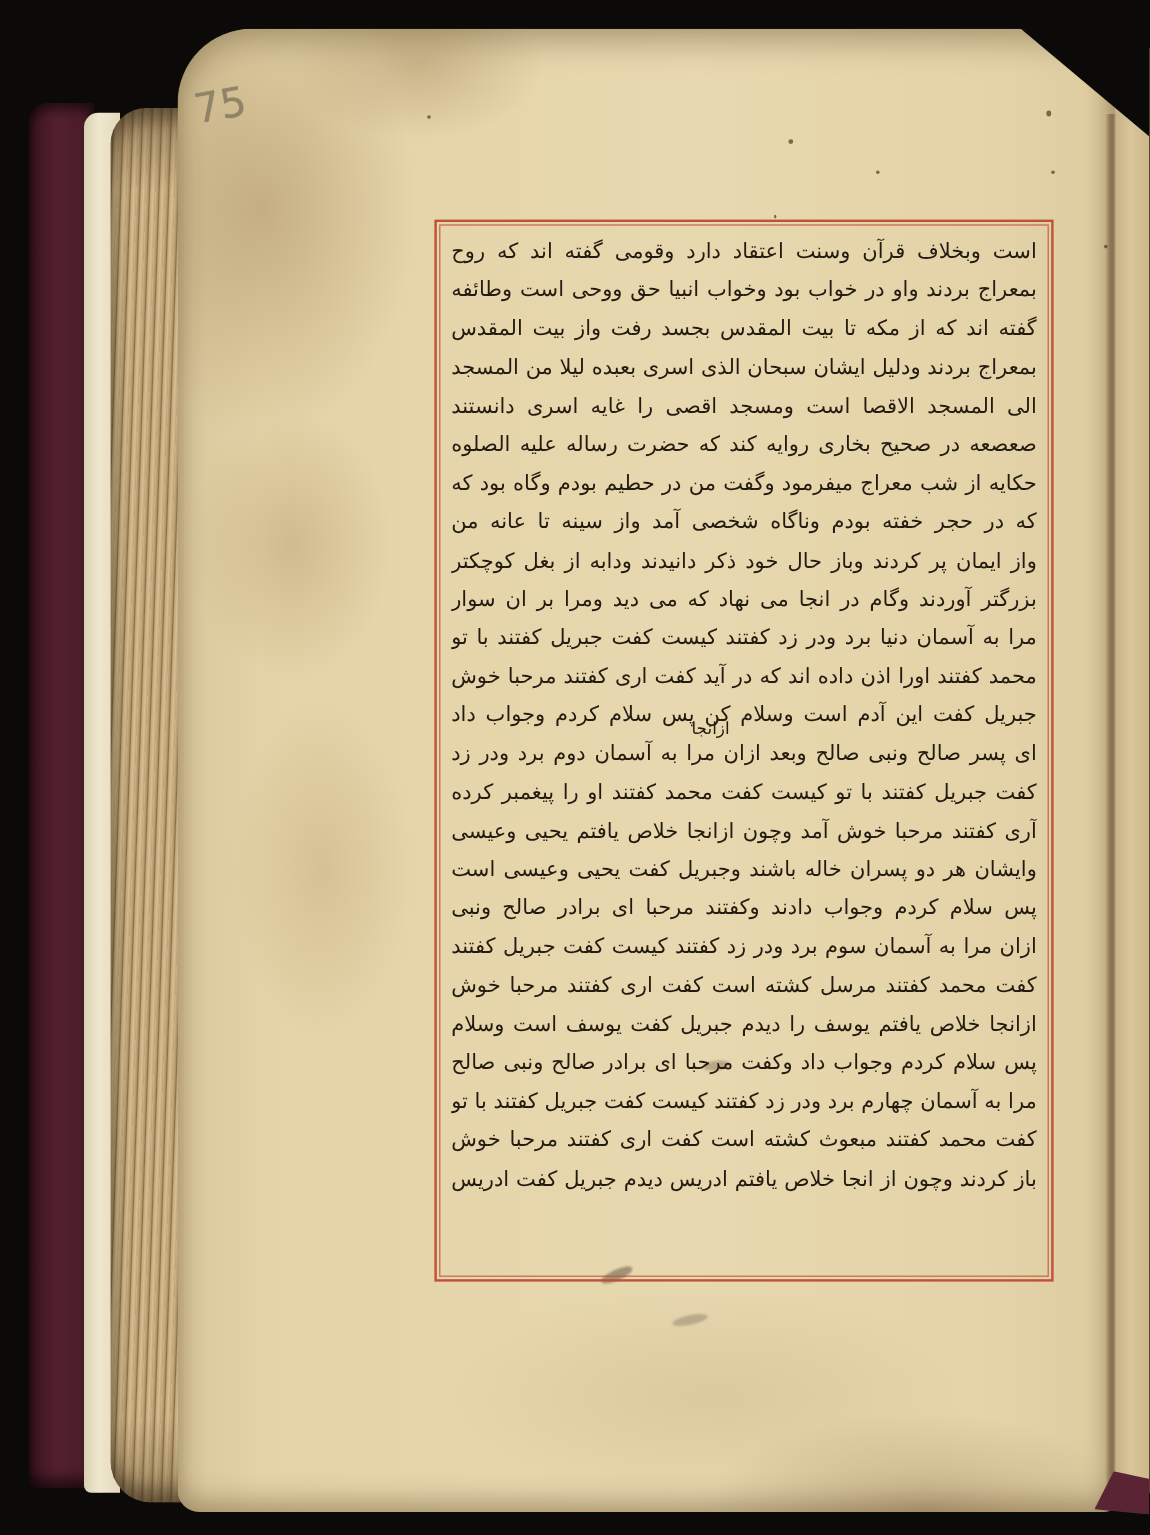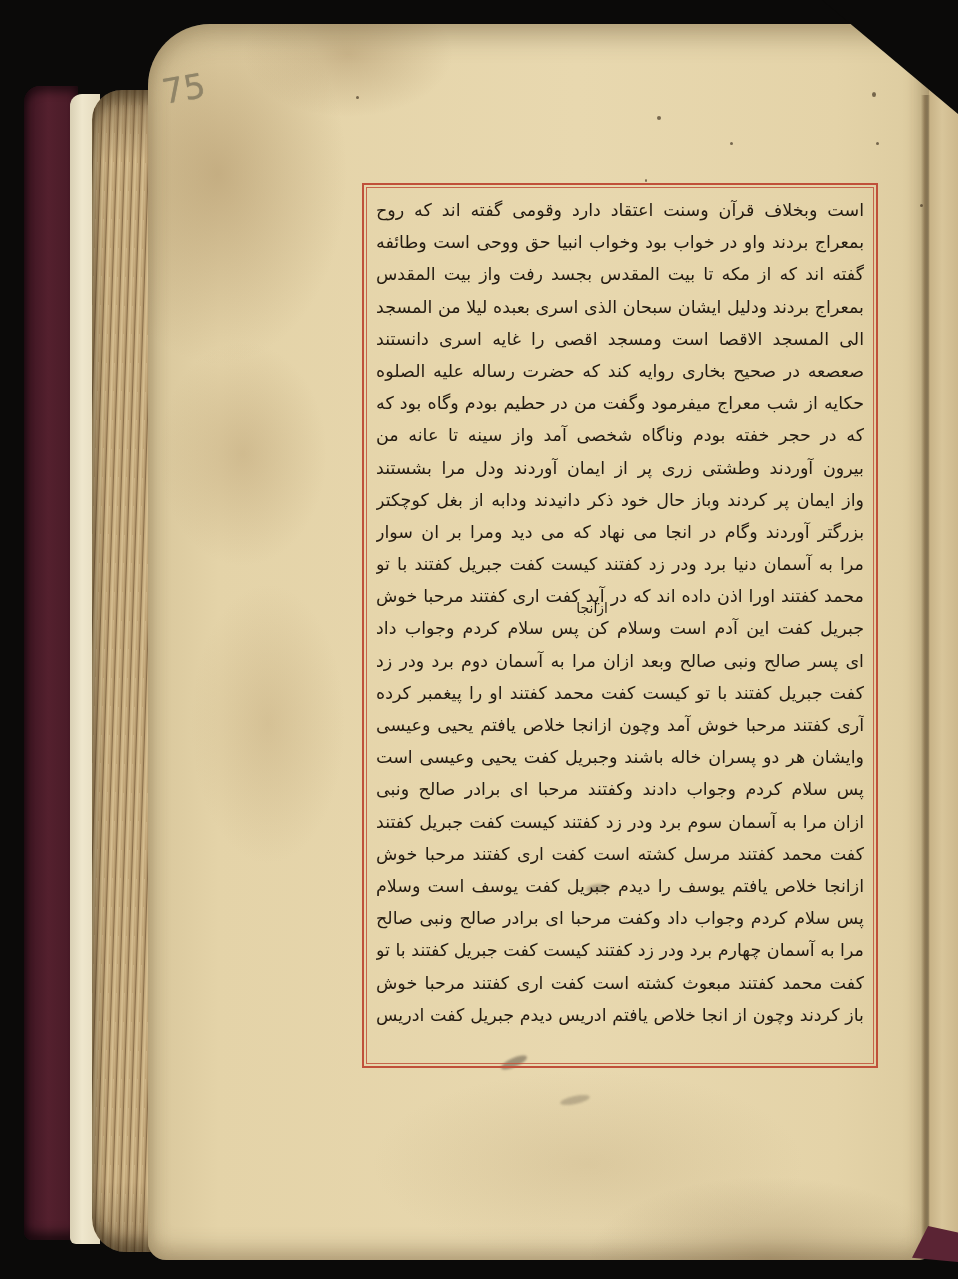--- a/index.html
+++ b/index.html
@@ -112,21 +112,20 @@
     <div class="frame-inner"></div>
     <div class="textblock" id="textblock">
         <div class="t-line">است وبخلاف قرآن وسنت اعتقاد دارد وقومی گفته اند که روح مقدس او</div>
         <div class="t-line">بمعراج بردند واو در خواب بود وخواب انبیا حق ووحی است وطائفه دیگر</div>
         <div class="t-line">گفته اند که از مکه تا بیت المقدس بجسد رفت واز بیت المقدس روح اورا</div>
         <div class="t-line">بمعراج بردند ودلیل ایشان سبحان الذی اسری بعبده لیلا من المسجد الحرام</div>
         <div class="t-line">الی المسجد الاقصا است ومسجد اقصی را غایه اسری دانستند ومالک بن</div>
         <div class="t-line">صعصعه در صحیح بخاری روایه کند که حضرت رساله علیه الصلوه والسلم</div>
         <div class="t-line">حکایه از شب معراج میفرمود وگفت من در حطیم بودم وگاه بود که میفرمود</div>
         <div class="t-line">که در حجر خفته بودم وناگاه شخصی آمد واز سینه تا عانه من بشکافت ودلم</div>
-        <div class="t-line">بیرون آوردند وطشتی زری پر از ایمان آوردند ودل مرا بشستند</div>
         <div class="t-line">واز ایمان پر کردند وباز حال خود ذکر دانیدند ودابه از بغل کوچکتر واز حمار</div>
         <div class="t-line">بزرگتر آوردند وگام در انجا می نهاد که می دید ومرا بر ان سوار کردند وجبریل</div>
         <div class="t-line">مرا به آسمان دنیا برد ودر زد کفتند کیست کفت جبریل کفتند با تو کیست کفت</div>
         <div class="t-line">محمد کفتند اورا اذن داده اند که در آید کفت اری کفتند مرحبا خوش آمد</div>
         <div class="t-line">جبریل کفت این آدم است وسلام کن پس سلام کردم وجواب داد وکفت مرحبا</div>
         <div class="t-line">ای پسر صالح ونبی صالح وبعد ازان مرا به آسمان دوم برد ودر زد کفتند کیست</div>
         <div class="t-line">کفت جبریل کفتند با تو کیست کفت محمد کفتند او را پیغمبر کرده اند کفت</div>
         <div class="t-line">آری کفتند مرحبا خوش آمد وچون ازانجا خلاص یافتم یحیی وعیسی را دیدم</div>
         <div class="t-line">وایشان هر دو پسران خاله باشند وجبریل کفت یحیی وعیسی است وسلام کن</div>
         <div class="t-line">پس سلام کردم وجواب دادند وکفتند مرحبا ای برادر صالح ونبی صالح بعد</div>

